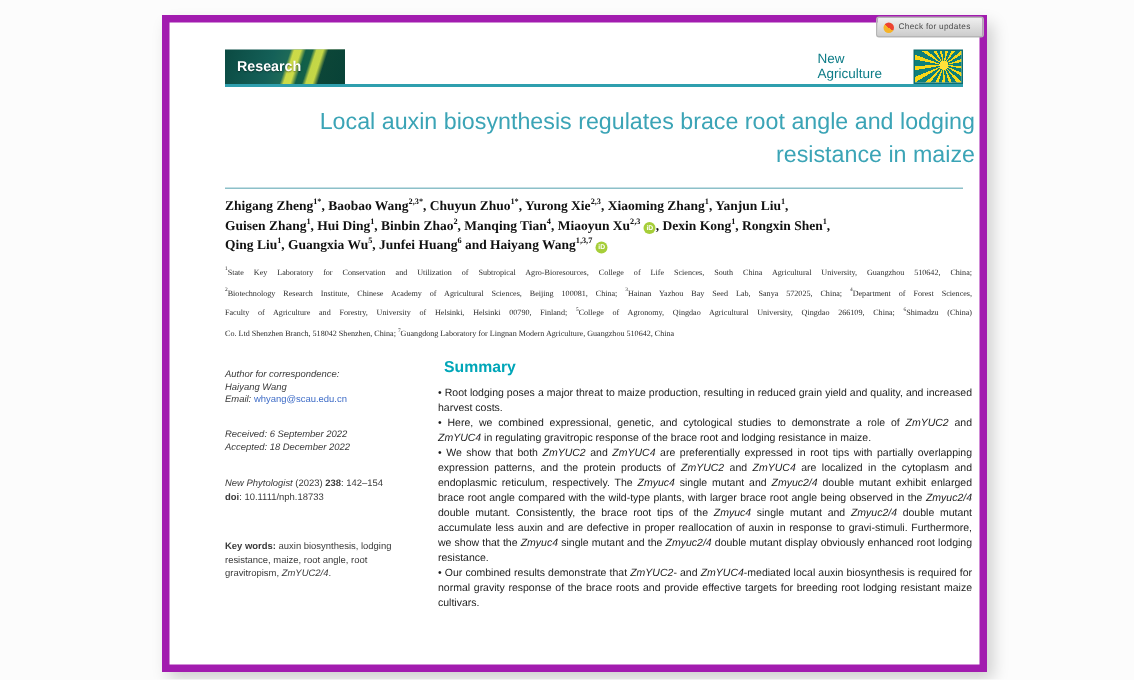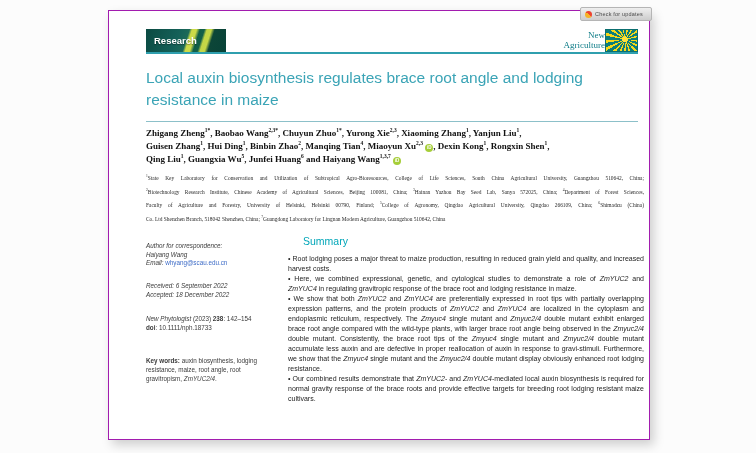--- a/index.html
+++ b/index.html
@@ -1,43 +1,43 @@
 <!DOCTYPE html>
 <html><head>
 <meta charset="utf-8">
 <style>
   html,body{margin:0;padding:0;width:756px;height:453px;background:#fcfcfc;overflow:hidden;
     font-family:"Liberation Sans",sans-serif;}
   .stage{position:relative;width:756px;height:453px;}
   .sheet{position:absolute;left:108px;top:10px;width:540px;height:428px;background:#ffffff;
-    border:1px solid #a21caf;box-shadow:4px 5px 10px rgba(0,0,0,0.18);}
+    border:5px solid #a21caf;box-shadow:4px 5px 10px rgba(0,0,0,0.18);}
   
   .badge{position:absolute;top:-4px;right:-3px;width:72px;height:14px;box-sizing:border-box;
     background:linear-gradient(#efefef,#cccccc);border:1px solid #b5b5b5;border-radius:2px;
     display:flex;align-items:center;gap:3px;padding:0 4px;cursor:pointer;}
   .badge .cricon{width:7px;height:7px;border-radius:50%;flex:0 0 auto;
     background:conic-gradient(from -45deg,#ed4330 0 170deg,#f6b327 170deg 360deg);}
   .badge .btxt{font-size:5.5px;color:#4a4a4a;white-space:nowrap;letter-spacing:.2px;}
   
   .banner{position:absolute;left:37px;top:18px;width:80px;height:23px;overflow:hidden;
     background:
       linear-gradient(108deg,rgba(0,0,0,0) 0 50%,rgba(222,230,70,.9) 53% 58%,rgba(13,92,72,.92) 62% 67%,rgba(205,220,70,.9) 70% 75%,rgba(8,66,55,.96) 79% 100%),
       linear-gradient(108deg,#0b4a42 0%,#146058 38%,#237058 58%,#86b04a 76%,#0a4a42 100%);}
   .banner span{display:block;color:#ffffff;font-size:9.5px;font-weight:bold;line-height:23px;
     padding-left:8px;text-shadow:0 1px 1px rgba(0,0,0,.4);}
   .rule-top{position:absolute;left:37px;top:41px;width:492px;height:2px;background:#2f9fae;}
-  .np-name{position:absolute;left:432px;top:19px;width:64px;font-family:Liberation Serif, serif;
-    font-size:9px;line-height:10px;color:#0d7c87;text-align:right;}
+  .np-name{position:absolute;left:432px;top:19px;width:64px;font-family:Liberation Sans, sans-serif;
+    font-size:9px;line-height:10px;color:#0d7c87;}
   .np-logo{position:absolute;left:496px;top:18px;width:33px;height:23px;border:1px solid #0c6f70;box-sizing:border-box;
     background:
       radial-gradient(circle at 62% 45%,#ffe23a 0 3px,rgba(0,0,0,0) 3px),
       repeating-conic-gradient(from 8deg at 62% 45%,#f8d818 0 9deg,#0e7f7a 9deg 21deg);}
   
   .title{position:absolute;left:37px;top:56px;width:500px;font-size:15.5px;line-height:22px;
-    color:#3ba4b6;white-space:pre-line;}
+    color:#3ba4b6;white-space:pre-line;text-align:right;}
   .rule-title{position:absolute;left:37px;top:110px;width:492px;height:1px;background:#8cc0c9;}
   
   .authors{position:absolute;left:37px;top:116px;width:498px;font-family:"Liberation Serif",serif;
     font-weight:bold;font-size:9px;line-height:13px;color:#111;}
   .authors sup{font-size:5.5px;}
   .orcid{display:inline-block;width:8px;height:8px;border-radius:50%;background:#a6ce39;color:#fff;
     font-size:4.5px;text-align:center;line-height:8px;font-family:"Liberation Sans",sans-serif;
     font-weight:bold;vertical-align:0px;cursor:pointer;}
   .affils{position:absolute;left:37px;top:161px;width:498px;font-family:"Liberation Serif",serif;
     font-size:5.4px;line-height:13.5px;color:#2a2a2a;}
@@ -46,21 +46,21 @@
   .affils sup{font-size:3.6px;}
   
   .lc{position:absolute;left:37px;width:124px;font-size:6.3px;line-height:8.6px;color:#3a3a3a;}
   .lc-corr{top:231px;}
   .lc-dates{top:271px;}
   .lc-cite{top:304px;}
   .lc-keys{top:346px;line-height:8.8px;}
   .link{color:#3e6cc7;cursor:pointer;}
   
   .summary{position:absolute;left:179px;top:224px;width:356px;}
-  .sum-head{font-size:10.5px;font-weight:normal;color:#00a6b8;margin:0 0 7px 15px;}
+  .sum-head{font-size:10.5px;font-weight:bold;color:#00a6b8;margin:0 0 7px 4px;}
   .bullets .bullet{margin:0;font-size:7px;line-height:10px;text-align:justify;color:#1c1c1c;}
   .bullets .bullet::before{content:"\2022\00a0 ";}
   sup{line-height:0;}
 </style>
 </head>
 <body>
 
 <div class="stage">
   <div class="sheet">
 

